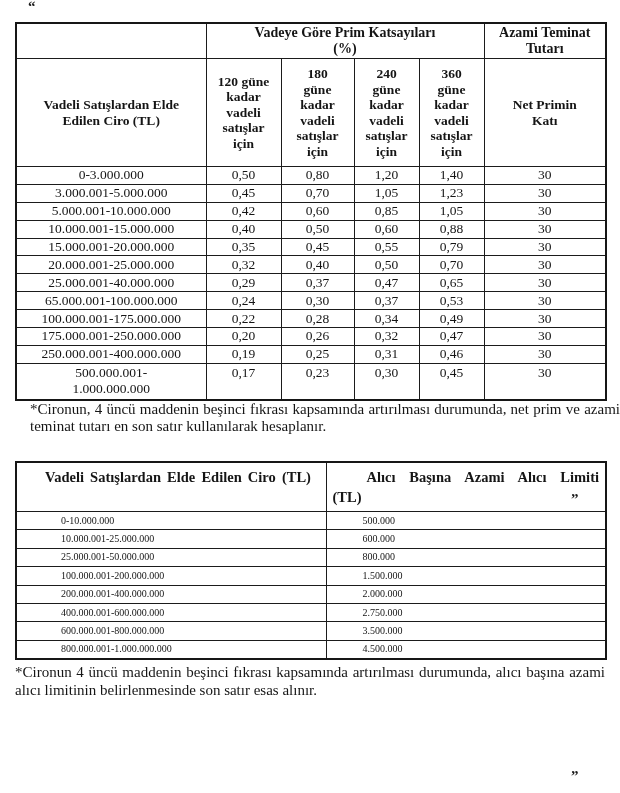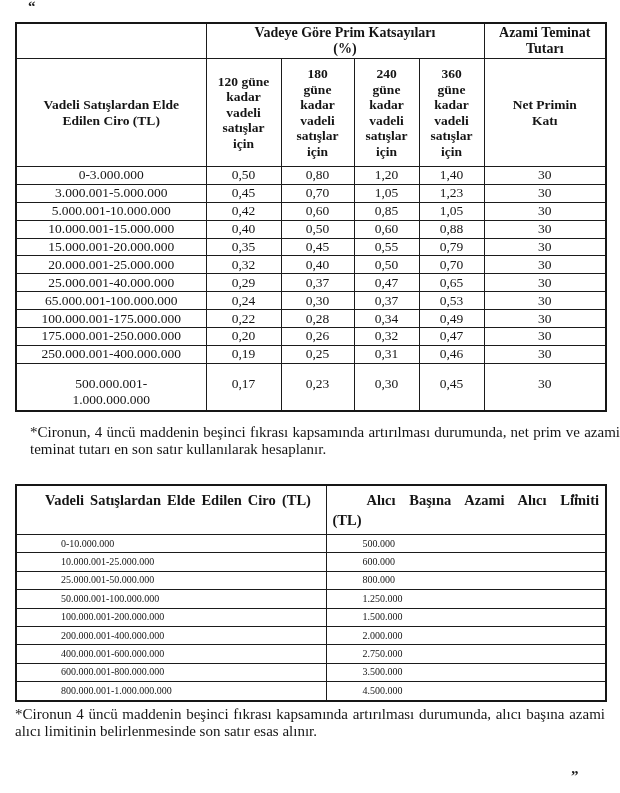--- a/index.html
+++ b/index.html
@@ -50,27 +50,27 @@
     text-align: center;
     height: 16.9px;
     padding: 0 2px;
     line-height: 16px;
     vertical-align: middle;
   }
   .t1 tr.tall td {
     vertical-align: top;
     white-space: pre-line;
     height: 34px;
-    padding-top: 12px;
+    padding-top: 1px;
   }
 
   
   .fn {
     width: 590px;
-    margin: 12px 15px 0 15px;
+    margin: 0 15px 0 15px;
     font-size: 15px;
     line-height: 17.6px;
     text-align: justify;
     color: #161616;
   }
   #footnote-2 { margin-top: 4px; }
 
   
   .t2 { margin: 25px 0 0 15px; }
   .t2 thead th {
@@ -275,24 +275,20 @@
     </tr>
     <tr>
       <td class="c1">10.000.001-25.000.000</td>
       <td class="c2">600.000</td>
     </tr>
     <tr>
       <td class="c1">25.000.001-50.000.000</td>
       <td class="c2">800.000</td>
     </tr>
     <tr>
-      <td class="c1">50.000.001-100.000.000</td>
-      <td class="c2">1.250.000</td>
-    </tr>
-    <tr>
       <td class="c1">100.000.001-200.000.000</td>
       <td class="c2">1.500.000</td>
     </tr>
     <tr>
       <td class="c1">200.000.001-400.000.000</td>
       <td class="c2">2.000.000</td>
     </tr>
     <tr>
       <td class="c1">400.000.001-600.000.000</td>
       <td class="c2">2.750.000</td>

